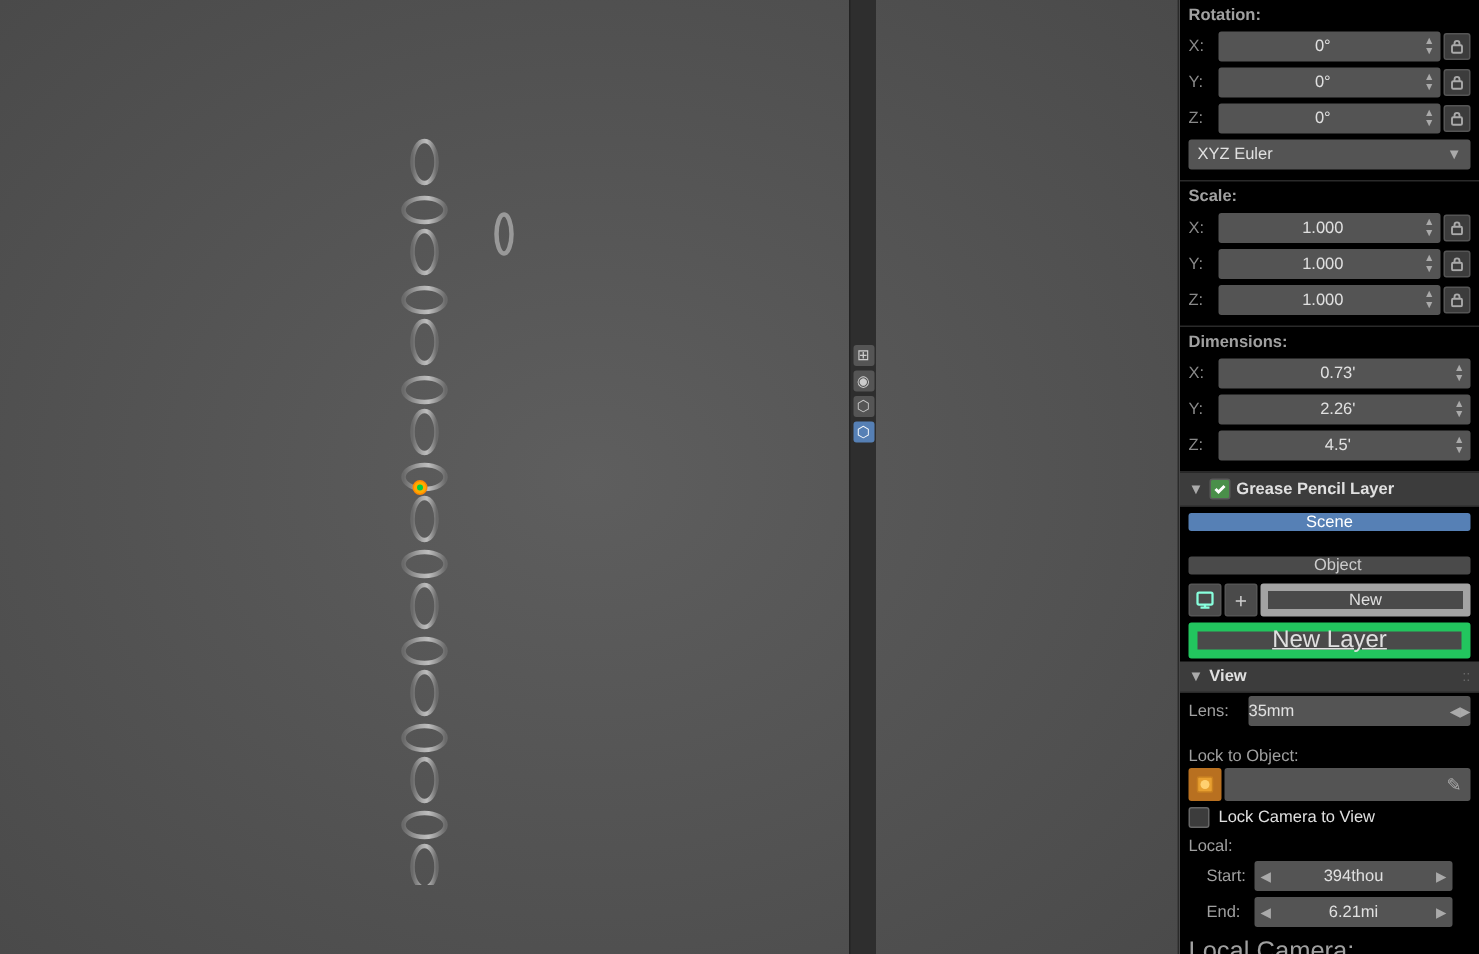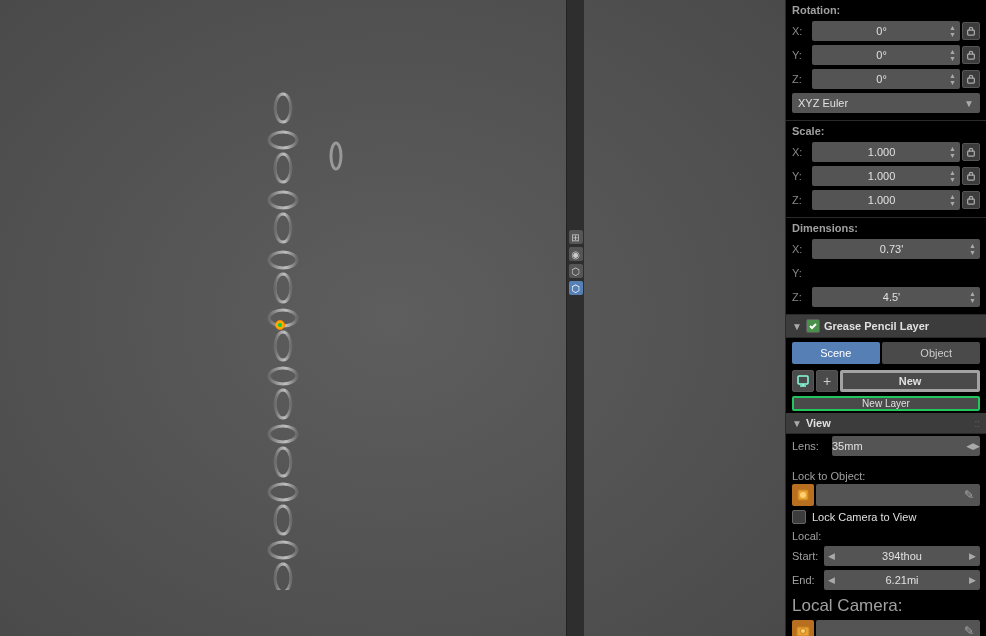--- a/index.html
+++ b/index.html
@@ -210,21 +210,22 @@
     .section-title {
       font-size: 11px;
       color: #e0e0e0;
       font-weight: 600;
     }
 
     
     .tab-buttons {
       display: flex;
       margin: 4px 6px;
-      gap: 2px;
+      gap: 17px;
+      flex-direction: column;
     }
 
     .tab-btn {
       flex: 1;
       height: 22px;
       border: none;
       border-radius: 2px;
       font-size: 11px;
       cursor: pointer;
       display: flex;
@@ -276,44 +277,44 @@
       cursor: pointer;
       flex-shrink: 0;
       font-size: 14px;
       color: #ccc;
     }
 
     .new-btn {
       flex: 1;
       height: 22px;
       background: #4a4a4a;
-      border: 3px solid #a3a3a3;
+      border: 5px solid #a3a3a3;
       border-radius: 2px;
       color: #e0e0e0;
       font-size: 11px;
       cursor: pointer;
       display: flex;
       align-items: center;
       justify-content: center;
-      font-weight: bold;
     }
 
     
     .new-layer-btn {
       margin: 2px 6px;
       height: 24px;
       background: #4a4a4a;
-      border: 2px solid #22c55e;
+      border: 6px solid #22c55e;
       border-radius: 2px;
       color: #e0e0e0;
-      font-size: 10px;
-      cursor: pointer;
-      display: flex;
-      align-items: center;
-      justify-content: center;
+      font-size: 16px;
+      cursor: pointer;
+      display: flex;
+      align-items: center;
+      justify-content: center;
+      text-decoration: underline;
     }
 
     
     .view-header {
       display: flex;
       align-items: center;
       justify-content: space-between;
       padding: 4px 6px;
       background: #3c3c3c;
       border-bottom: 1px solid #2a2a2a;
@@ -437,21 +438,21 @@
       color: #a0a0a0;
       font-size: 11px;
       margin: 4px 6px 2px;
     }
 
     
     .start-end-row {
       display: flex;
       align-items: center;
       height: 22px;
-      margin: 2px 6px;
+      margin: 2px 18px;
     }
 
     .se-label {
       color: #a0a0a0;
       font-size: 11px;
       width: 32px;
     }
 
     .se-input {
       flex: 1;
@@ -708,20 +709,27 @@
       <div class="prop-input-wrapper">
         <span class="prop-input-text">0.73'</span>
         <div class="prop-arrows">
             <span class="prop-arrow">▲</span>
             <span class="prop-arrow">▼</span>
           </div>
       </div>
     </div>
     <div class="prop-row">
       <span class="prop-axis-label">Y:</span>
+      <div class="prop-input-wrapper">
+        <span class="prop-input-text">2.26'</span>
+        <div class="prop-arrows">
+            <span class="prop-arrow">▲</span>
+            <span class="prop-arrow">▼</span>
+          </div>
+      </div>
     </div>
     <div class="prop-row">
       <span class="prop-axis-label">Z:</span>
       <div class="prop-input-wrapper">
         <span class="prop-input-text">4.5'</span>
         <div class="prop-arrows">
             <span class="prop-arrow">▲</span>
             <span class="prop-arrow">▼</span>
           </div>
       </div>

